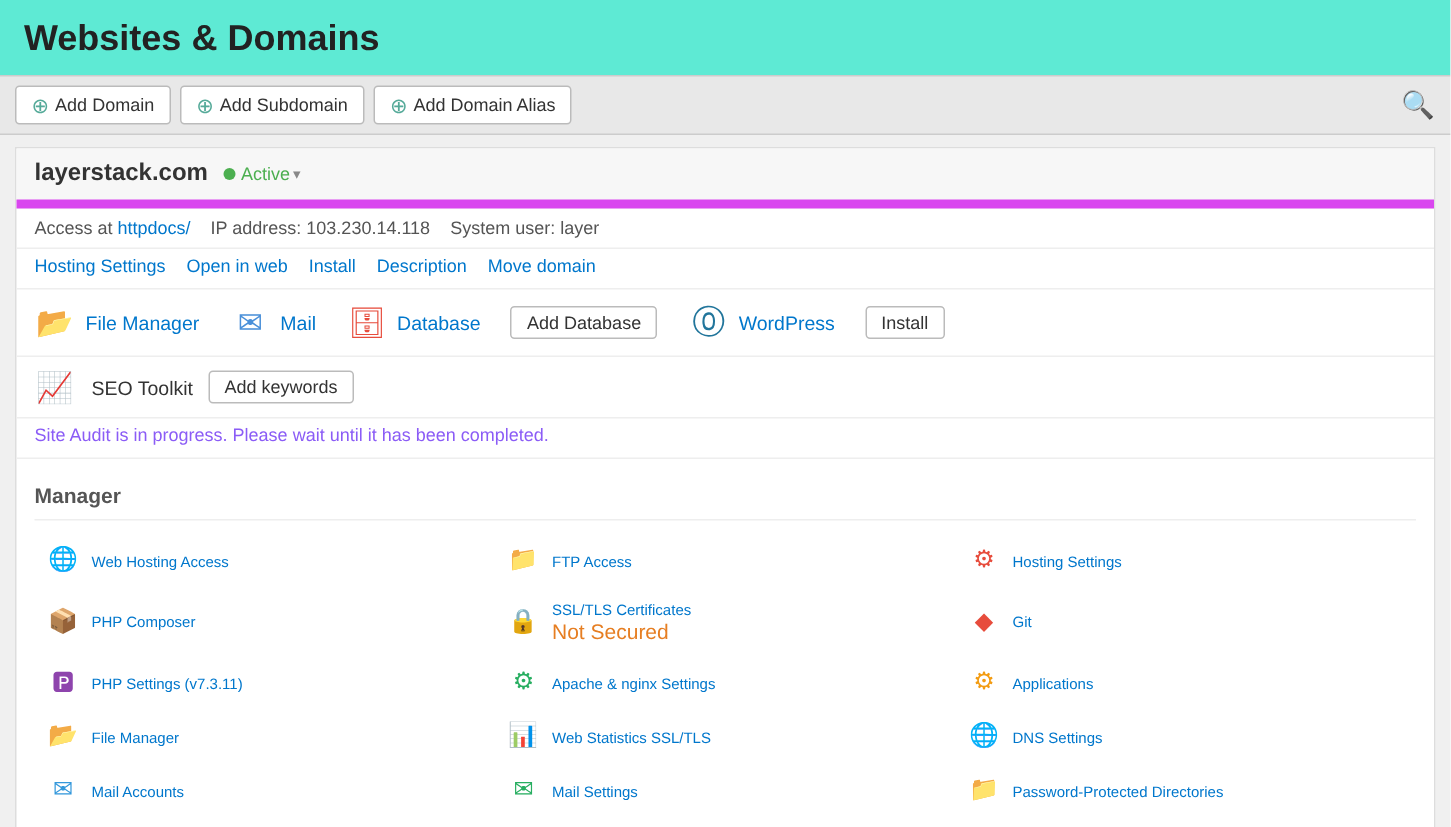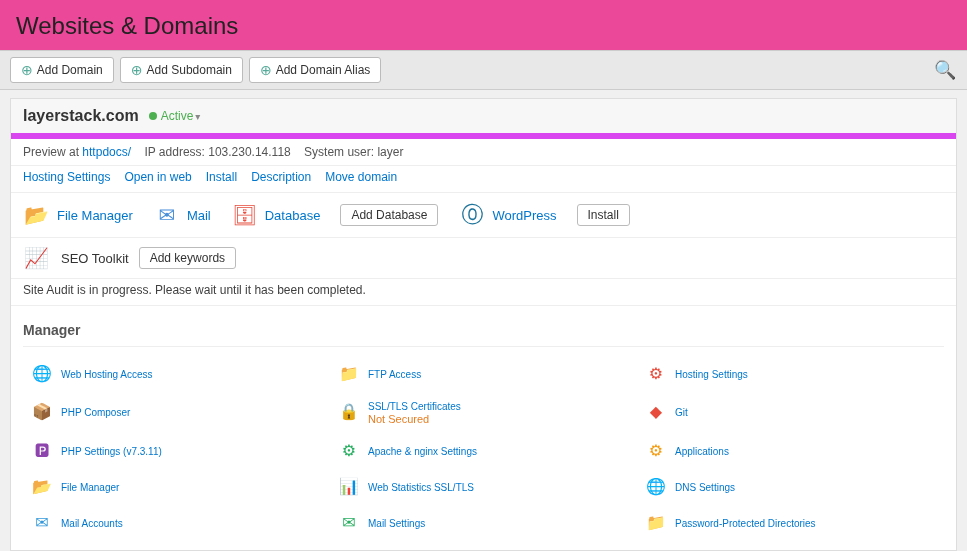--- a/index.html
+++ b/index.html
@@ -1,18 +1,18 @@
 <!DOCTYPE html>
 <html><head>
   <meta charset="utf-8">
   <style>
     * { box-sizing: border-box; margin: 0; padding: 0; }
     body { font-family: Arial, sans-serif; font-size: 13px; background: #f0f0f0; color: #333; width: 967px; }
 
-    .page-title { font-size: 24px; font-weight: normal; padding: 12px 16px 10px; background: #ec4899; color: #222; }
+    .page-title { font-size: 24px; font-weight: bold; padding: 12px 16px 10px; background: #5eead4; color: #222; }
 
     .toolbar { display: flex; align-items: center; padding: 6px 10px; background: #e8e8e8; border-top: 1px solid #ccc; border-bottom: 1px solid #ccc; gap: 6px; }
     .toolbar-btn { display: flex; align-items: center; gap: 4px; padding: 4px 10px; background: #fff; border: 1px solid #bbb; border-radius: 3px; cursor: pointer; font-size: 12px; color: #333; }
     .toolbar-btn .btn-icon { color: #5a9; font-size: 14px; }
     .toolbar-right { margin-left: auto; }
     .search-icon-btn { background: none; border: none; cursor: pointer; font-size: 18px; color: #666; }
 
     .domain-panel { background: #fff; border: 1px solid #ddd; margin: 8px 10px; }
     .domain-header { display: flex; align-items: center; padding: 8px 12px; background: #f7f7f7; border-bottom: 6px solid #d946ef; }
     .domain-name { font-size: 16px; font-weight: bold; color: #333; margin-right: 10px; }
@@ -33,32 +33,32 @@
     .tool-icon { width: 28px; height: 28px; display: flex; align-items: center; justify-content: center; font-size: 20px; }
     .icon-folder { color: #f5a623; }
     .icon-mail { color: #4a90d9; }
     .icon-db { color: #e74c3c; }
     .icon-wp { color: #21759b; }
     .icon-seo { color: #e74c3c; }
 
     .action-btn { padding: 3px 10px; background: #fff; border: 1px solid #bbb; border-radius: 3px; cursor: pointer; font-size: 12px; color: #333; }
 
     .seo-row { display: flex; align-items: center; padding: 6px 12px; border-bottom: 1px solid #eee; gap: 10px; }
-    .seo-audit-text { font-size: 12px; color: #404040; padding: 4px 12px 8px; border-bottom: 1px solid #eee; }
+    .seo-audit-text { font-size: 12px; color: #8b5cf6; padding: 4px 12px 8px; border-bottom: 1px solid #eee; }
 
     .show-less { text-align: center; padding: 8px; border-bottom: 1px solid #eee; }
     .show-less a { color: #0077cc; text-decoration: none; font-size: 12px; }
 
     .grid-section { padding: 10px 12px; }
     .grid-section-title { font-size: 14px; font-weight: bold; color: #555; padding: 6px 0 8px; border-bottom: 1px solid #eee; margin-bottom: 8px; }
 
     .tools-grid { display: grid; grid-template-columns: 1fr 1fr 1fr; gap: 0; }
     .grid-item { display: flex; align-items: center; gap: 8px; padding: 7px 8px; cursor: pointer; }
     .grid-item .grid-label { color: #0077cc; font-size: 10px; }
-    .grid-item .sub-label { font-size: 11px; color: #e67e22; }
+    .grid-item .sub-label { font-size: 14px; color: #e67e22; }
 
     .grid-icon { width: 22px; height: 22px; display: flex; align-items: center; justify-content: center; font-size: 16px; flex-shrink: 0; }
 
     
     .ci-hosting { color: #e67e22; }
     .ci-ftp { color: #3498db; }
     .ci-hosting-settings { color: #e74c3c; }
     .ci-php-composer { color: #6c3483; }
     .ci-ssl { color: #f39c12; }
     .ci-git { color: #e74c3c; }
@@ -98,21 +98,21 @@
 <div class="domain-panel">
 
   <div class="domain-header">
     <span class="domain-name">layerstack.com</span>
     <span class="status-dot"></span>
     <span class="status-text">Active</span>
     <span class="status-arrow">▾</span>
   </div>
 
   <div class="domain-info">
-    <span>Preview at </span><a href="#">httpdocs/</a>
+    <span>Access at </span><a href="#">httpdocs/</a>
     &nbsp;&nbsp;
     <span>IP address: 103.230.14.118</span>
     &nbsp;&nbsp;
     <span>System user: layer</span>
   </div>
 
   <div class="domain-links">
     <a href="#">Hosting Settings</a>
     <a href="#">Open in web</a>
     <a href="#">Install</a>

